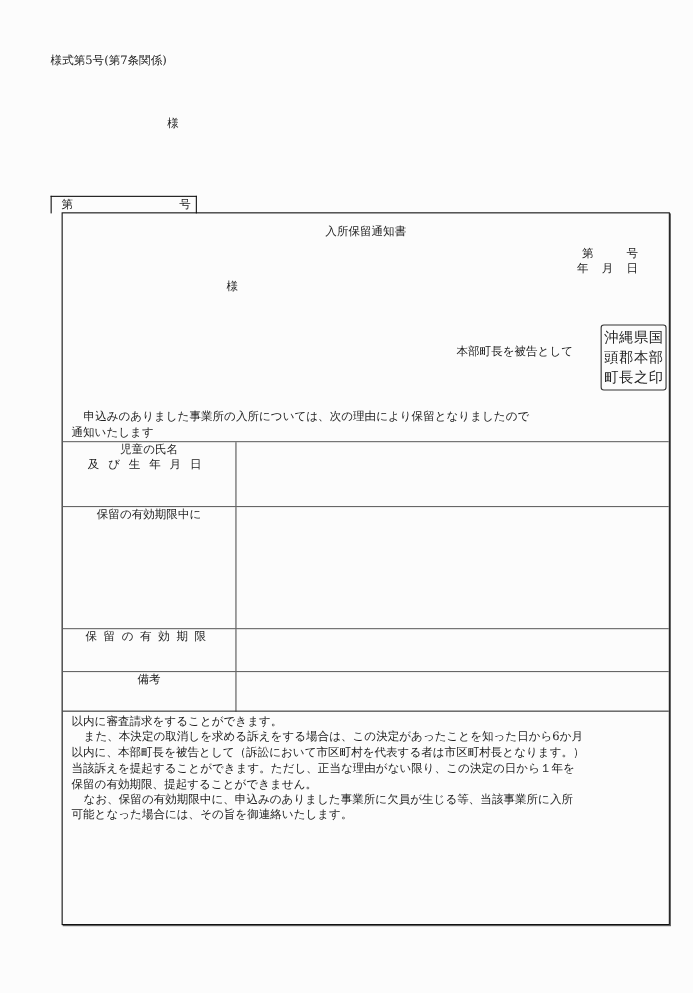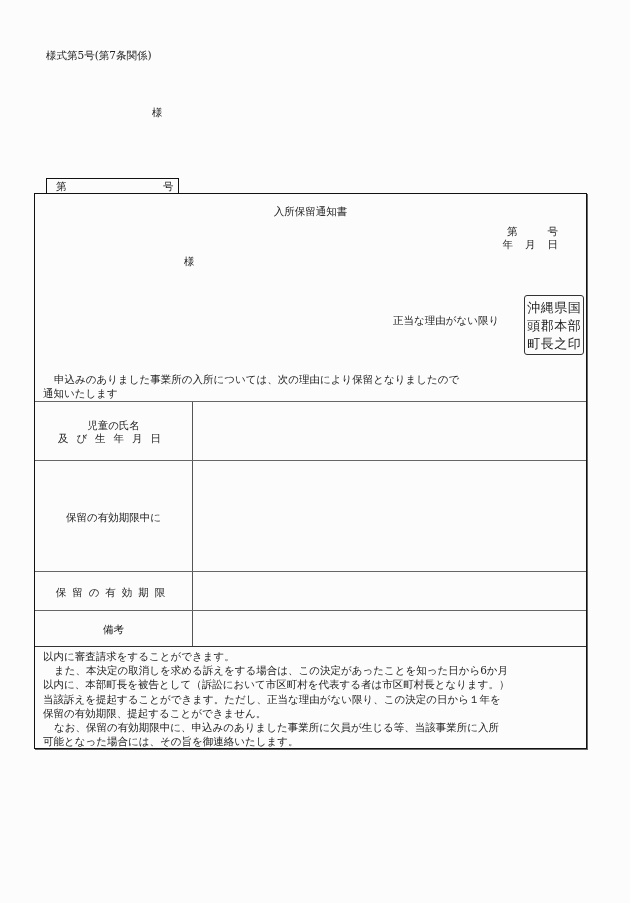--- a/index.html
+++ b/index.html
@@ -12,21 +12,21 @@
   .t { font-size: 10.5px; line-height: 14px; white-space: nowrap; }
   #form-label { left: 46px; top: 48px; }
   #top-sama { left: 152px; top: 105px; }
   #num-box {
     left: 46px; top: 178px; width: 133px; height: 16px;
     border: 1.5px solid #111; border-bottom: none; box-sizing: border-box;
   }
   #num-box .dai { position: absolute; left: 9px; top: 0px; }
   #num-box .go { position: absolute; left: 116px; top: 0px; }
   #frame {
-    left: 34px; top: 193px; width: 553px; height: 556px;
+    left: 56px; top: 193px; width: 553px; height: 648px;
     border: 1.5px solid #111; box-sizing: border-box;
     box-shadow: 1px 1px 0 #666;
   }
   #title { left: 0; width: 100%; top: 10px; text-align: center; }
   #doc-no { right: 28px; top: 30px; }
   #doc-no span { display: inline-block; }
   #date { right: 28px; top: 43px; }
   #recipient-sama { left: 149px; top: 60px; }
   #mayor { left: 358px; top: 119px; }
   #seal {
@@ -36,21 +36,21 @@
     font-family: "DejaVu Sans", sans-serif; font-size: 13px; line-height: 1;
     padding: 2px;
   }
   #seal span { display: flex; align-items: center; justify-content: center; color: #222; }
   #intro { left: 8px; top: 178px; }
   #intro .l1 { padding-left: 11px; }
   #table { left: 0; top: 207px; width: 100%; }
   .row { position: absolute; left: 0; width: 100%; border-top: 1px solid #666; }
   .row .lbl {
     position: absolute; left: 0; top: 0; bottom: 0; width: 157px;
-    border-right: 1px solid #555; display: flex; align-items: center; justify-content: center;
+    border-right: 1px solid #555; display: flex; align-items: center; 
     text-align: center; flex-direction: column;
   }
   .row .val { position: absolute; left: 158px; right: 0; top: 0; bottom: 0; }
   #row-name { top: 0; height: 59px; }
   #row-reason { top: 59px; height: 111px; }
   #row-expiry { top: 170px; height: 39px; }
   #row-remarks { top: 209px; height: 36px; }
   #notes { left: 0; top: 452px; width: 100%; border-top: 1px solid #333; padding: 2px 8px 0 8px; box-sizing: border-box; }
   #notes p { margin: 0; font-size: 10.5px; line-height: 14.2px; white-space: nowrap; }
   #notes p .ind { display: inline-block; width: 11px; }
@@ -73,21 +73,21 @@
 
   <div class="abs t" id="doc-no">
     <span>第</span><span style="display:inline-block;width:30px"></span><span>号</span>
   </div>
   <div class="abs t" id="date">
     <span>年</span><span style="display:inline-block;width:12px"></span><span>月</span><span style="display:inline-block;width:12px"></span><span>日</span>
   </div>
 
   <div class="abs t" id="recipient-sama">様</div>
 
-  <div class="abs t" id="mayor">正当な理由がない限り</div>
+  <div class="abs t" id="mayor">本部町長を被告として</div>
   <div class="abs" id="seal">
     <span>沖</span>
     <span>縄</span>
     <span>県</span>
     <span>国</span>
     <span>頭</span>
     <span>郡</span>
     <span>本</span>
     <span>部</span>
     <span>町</span>

